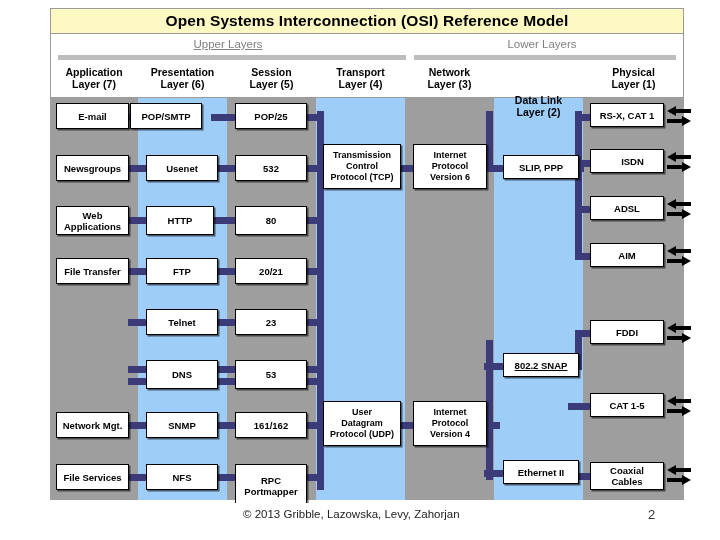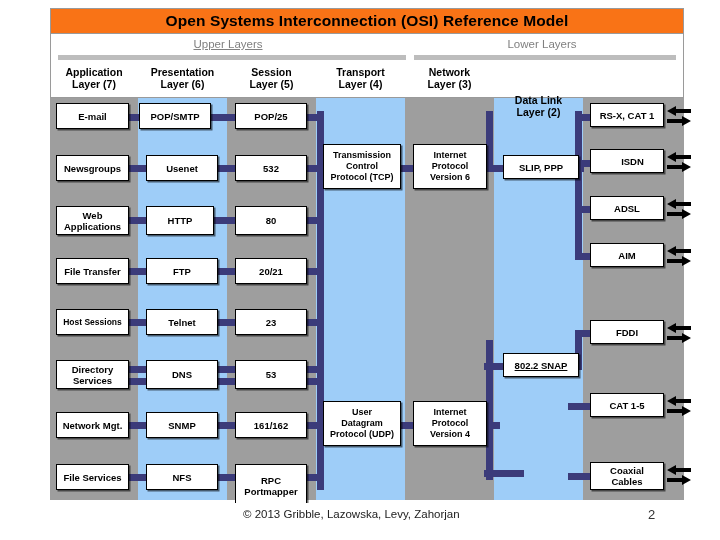--- a/index.html
+++ b/index.html
@@ -11,21 +11,21 @@
   }
   #stage{position:relative;width:720px;height:540px;}
 
   
   #frame{
     position:absolute;left:50px;top:8px;width:634px;height:90px;
     border:1px solid #9a9a9a;background:#ffffff;box-sizing:border-box;
   }
   #title-bar{
     position:absolute;left:50px;top:8px;width:634px;height:26px;
-    border:1px solid #9a9a9a;background:#f97316;box-sizing:border-box;
+    border:1px solid #9a9a9a;background:#fef9c3;box-sizing:border-box;
     display:flex;align-items:center;justify-content:center;
   }
   #title-bar .t{
     font-size:15.5px;font-weight:bold;color:#000;letter-spacing:0.1px;
     white-space:nowrap;
   }
 
   
   .grp-cap{
     position:absolute;font-size:11.5px;color:#808080;
@@ -114,20 +114,24 @@
     <div>Transport</div>
     <div class="ln2">Layer (4)</div>
   </div>
   <div class="col-head" style="left:405px;top:66px;width:89px;">
     <div>Network</div>
     <div class="ln2">Layer (3)</div>
   </div>
   <div class="col-head" style="left:494px;top:66px;width:89px;margin-top:28px;">
     <div>Data Link</div>
     <div class="ln2">Layer (2)</div>
+  </div>
+  <div class="col-head" style="left:583px;top:66px;width:101px;">
+    <div>Physical</div>
+    <div class="ln2">Layer (1)</div>
   </div>
 
   <div class="hlink" style="left:128px;top:114px;width:26px;"></div>
   <div class="hlink" style="left:211px;top:114px;width:32px;"></div>
   <div class="hlink" style="left:128px;top:165px;width:26px;"></div>
   <div class="hlink" style="left:211px;top:165px;width:32px;"></div>
   <div class="hlink" style="left:128px;top:217px;width:26px;"></div>
   <div class="hlink" style="left:211px;top:217px;width:32px;"></div>
   <div class="hlink" style="left:128px;top:268px;width:26px;"></div>
   <div class="hlink" style="left:211px;top:268px;width:32px;"></div>
@@ -178,27 +182,24 @@
   <div class="hlink" style="left:568px;top:363px;width:14px;"></div>
   <div class="hlink" style="left:575px;top:330px;width:20px;"></div>
   <div class="hlink" style="left:568px;top:403px;width:28px;"></div>
   <div class="hlink" style="left:568px;top:473px;width:28px;"></div>
 
   <div class="bx" style="left:56px;top:103px;width:73px;height:26px;">E-mail</div>
   <div class="bx" style="left:56px;top:155px;width:73px;height:26px;">Newsgroups</div>
   <div class="bx" style="left:56px;top:206px;width:73px;height:29px;white-space:pre-line;">Web
 Applications</div>
   <div class="bx" style="left:56px;top:258px;width:73px;height:26px;">File Transfer</div>
-  <div class="bx" style="left:56px;top:309px;width:73px;height:26px;font-size:8.5px;">Host Sessions</div>
-  <div class="bx" style="left:56px;top:360px;width:73px;height:29px;white-space:pre-line;">Directory
-Services</div>
   <div class="bx" style="left:56px;top:412px;width:73px;height:26px;">Network Mgt.</div>
   <div class="bx" style="left:56px;top:464px;width:73px;height:26px;">File Services</div>
 
-  <div class="bx" style="left:139px;top:103px;width:72px;height:26px;">POP/SMTP</div>
+  <div class="bx" style="left:130px;top:103px;width:72px;height:26px;">POP/SMTP</div>
   <div class="bx" style="left:146px;top:155px;width:72px;height:26px;">Usenet</div>
   <div class="bx" style="left:146px;top:206px;width:68px;height:29px;">HTTP</div>
   <div class="bx" style="left:146px;top:258px;width:72px;height:26px;">FTP</div>
   <div class="bx" style="left:146px;top:309px;width:72px;height:26px;">Telnet</div>
   <div class="bx" style="left:146px;top:360px;width:72px;height:29px;">DNS</div>
   <div class="bx" style="left:146px;top:412px;width:72px;height:26px;">SNMP</div>
   <div class="bx" style="left:146px;top:464px;width:72px;height:26px;">NFS</div>
 
   <div class="bx" style="left:235px;top:103px;width:72px;height:26px;">POP/25</div>
   <div class="bx" style="left:235px;top:155px;width:72px;height:26px;">532</div>
@@ -219,20 +220,21 @@
 
   <div class="bx big" style="left:413px;top:144px;width:74px;height:45px;white-space:pre-line;">Internet
 Protocol
 Version 6</div>
   <div class="bx big" style="left:413px;top:401px;width:74px;height:45px;white-space:pre-line;">Internet
 Protocol
 Version 4</div>
 
   <div class="bx" style="left:503px;top:155px;width:76px;height:24px;">SLIP, PPP</div>
   <div class="bx" style="left:503px;top:353px;width:76px;height:24px;text-decoration:underline;">802.2 SNAP</div>
+  <div class="bx" style="left:503px;top:460px;width:76px;height:24px;">Ethernet II</div>
 
   <div class="bx" style="left:590px;top:103px;width:74px;height:24px;">RS-X, CAT 1</div>
   <div class="bx" style="left:590px;top:149px;width:74px;height:24px;padding-left:11px;">ISDN</div>
   <div class="bx" style="left:590px;top:196px;width:74px;height:24px;">ADSL</div>
   <div class="bx" style="left:590px;top:243px;width:74px;height:24px;">AIM</div>
   <div class="bx" style="left:590px;top:320px;width:74px;height:24px;">FDDI</div>
   <div class="bx" style="left:590px;top:393px;width:74px;height:24px;">CAT 1-5</div>
   <div class="bx" style="left:590px;top:462px;width:74px;height:28px;white-space:pre-line;">Coaxial
 Cables</div>
 

